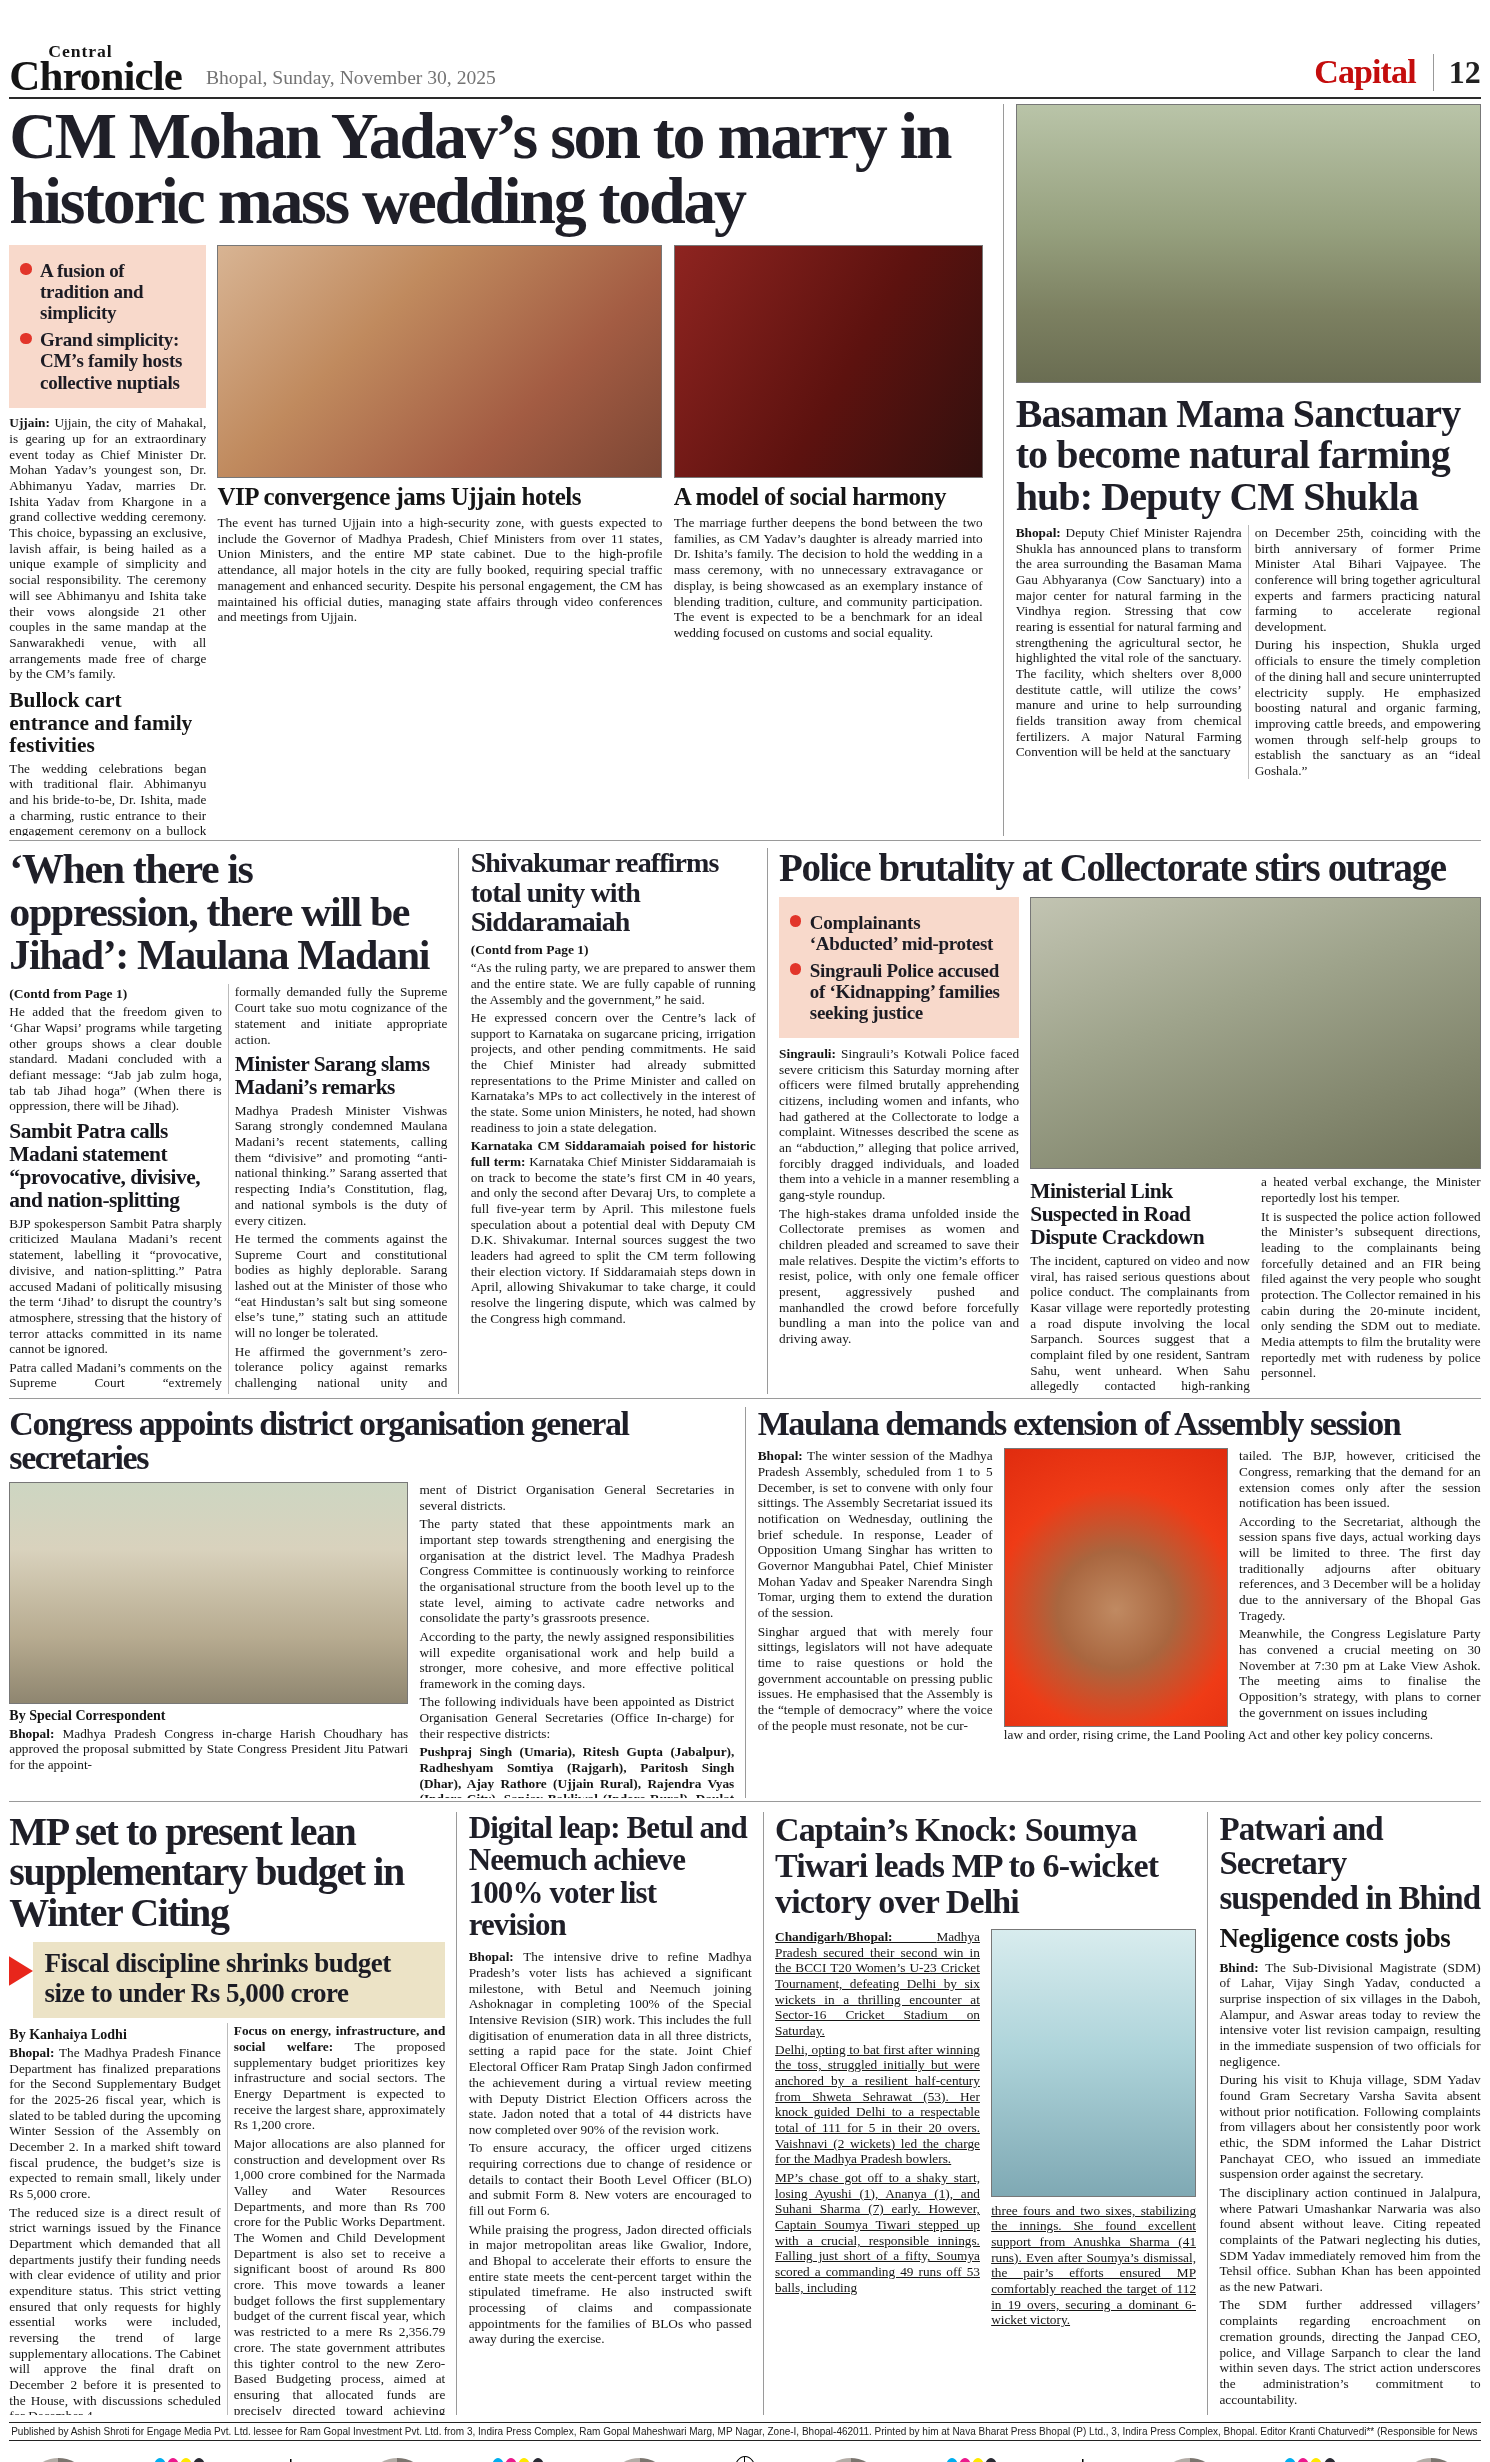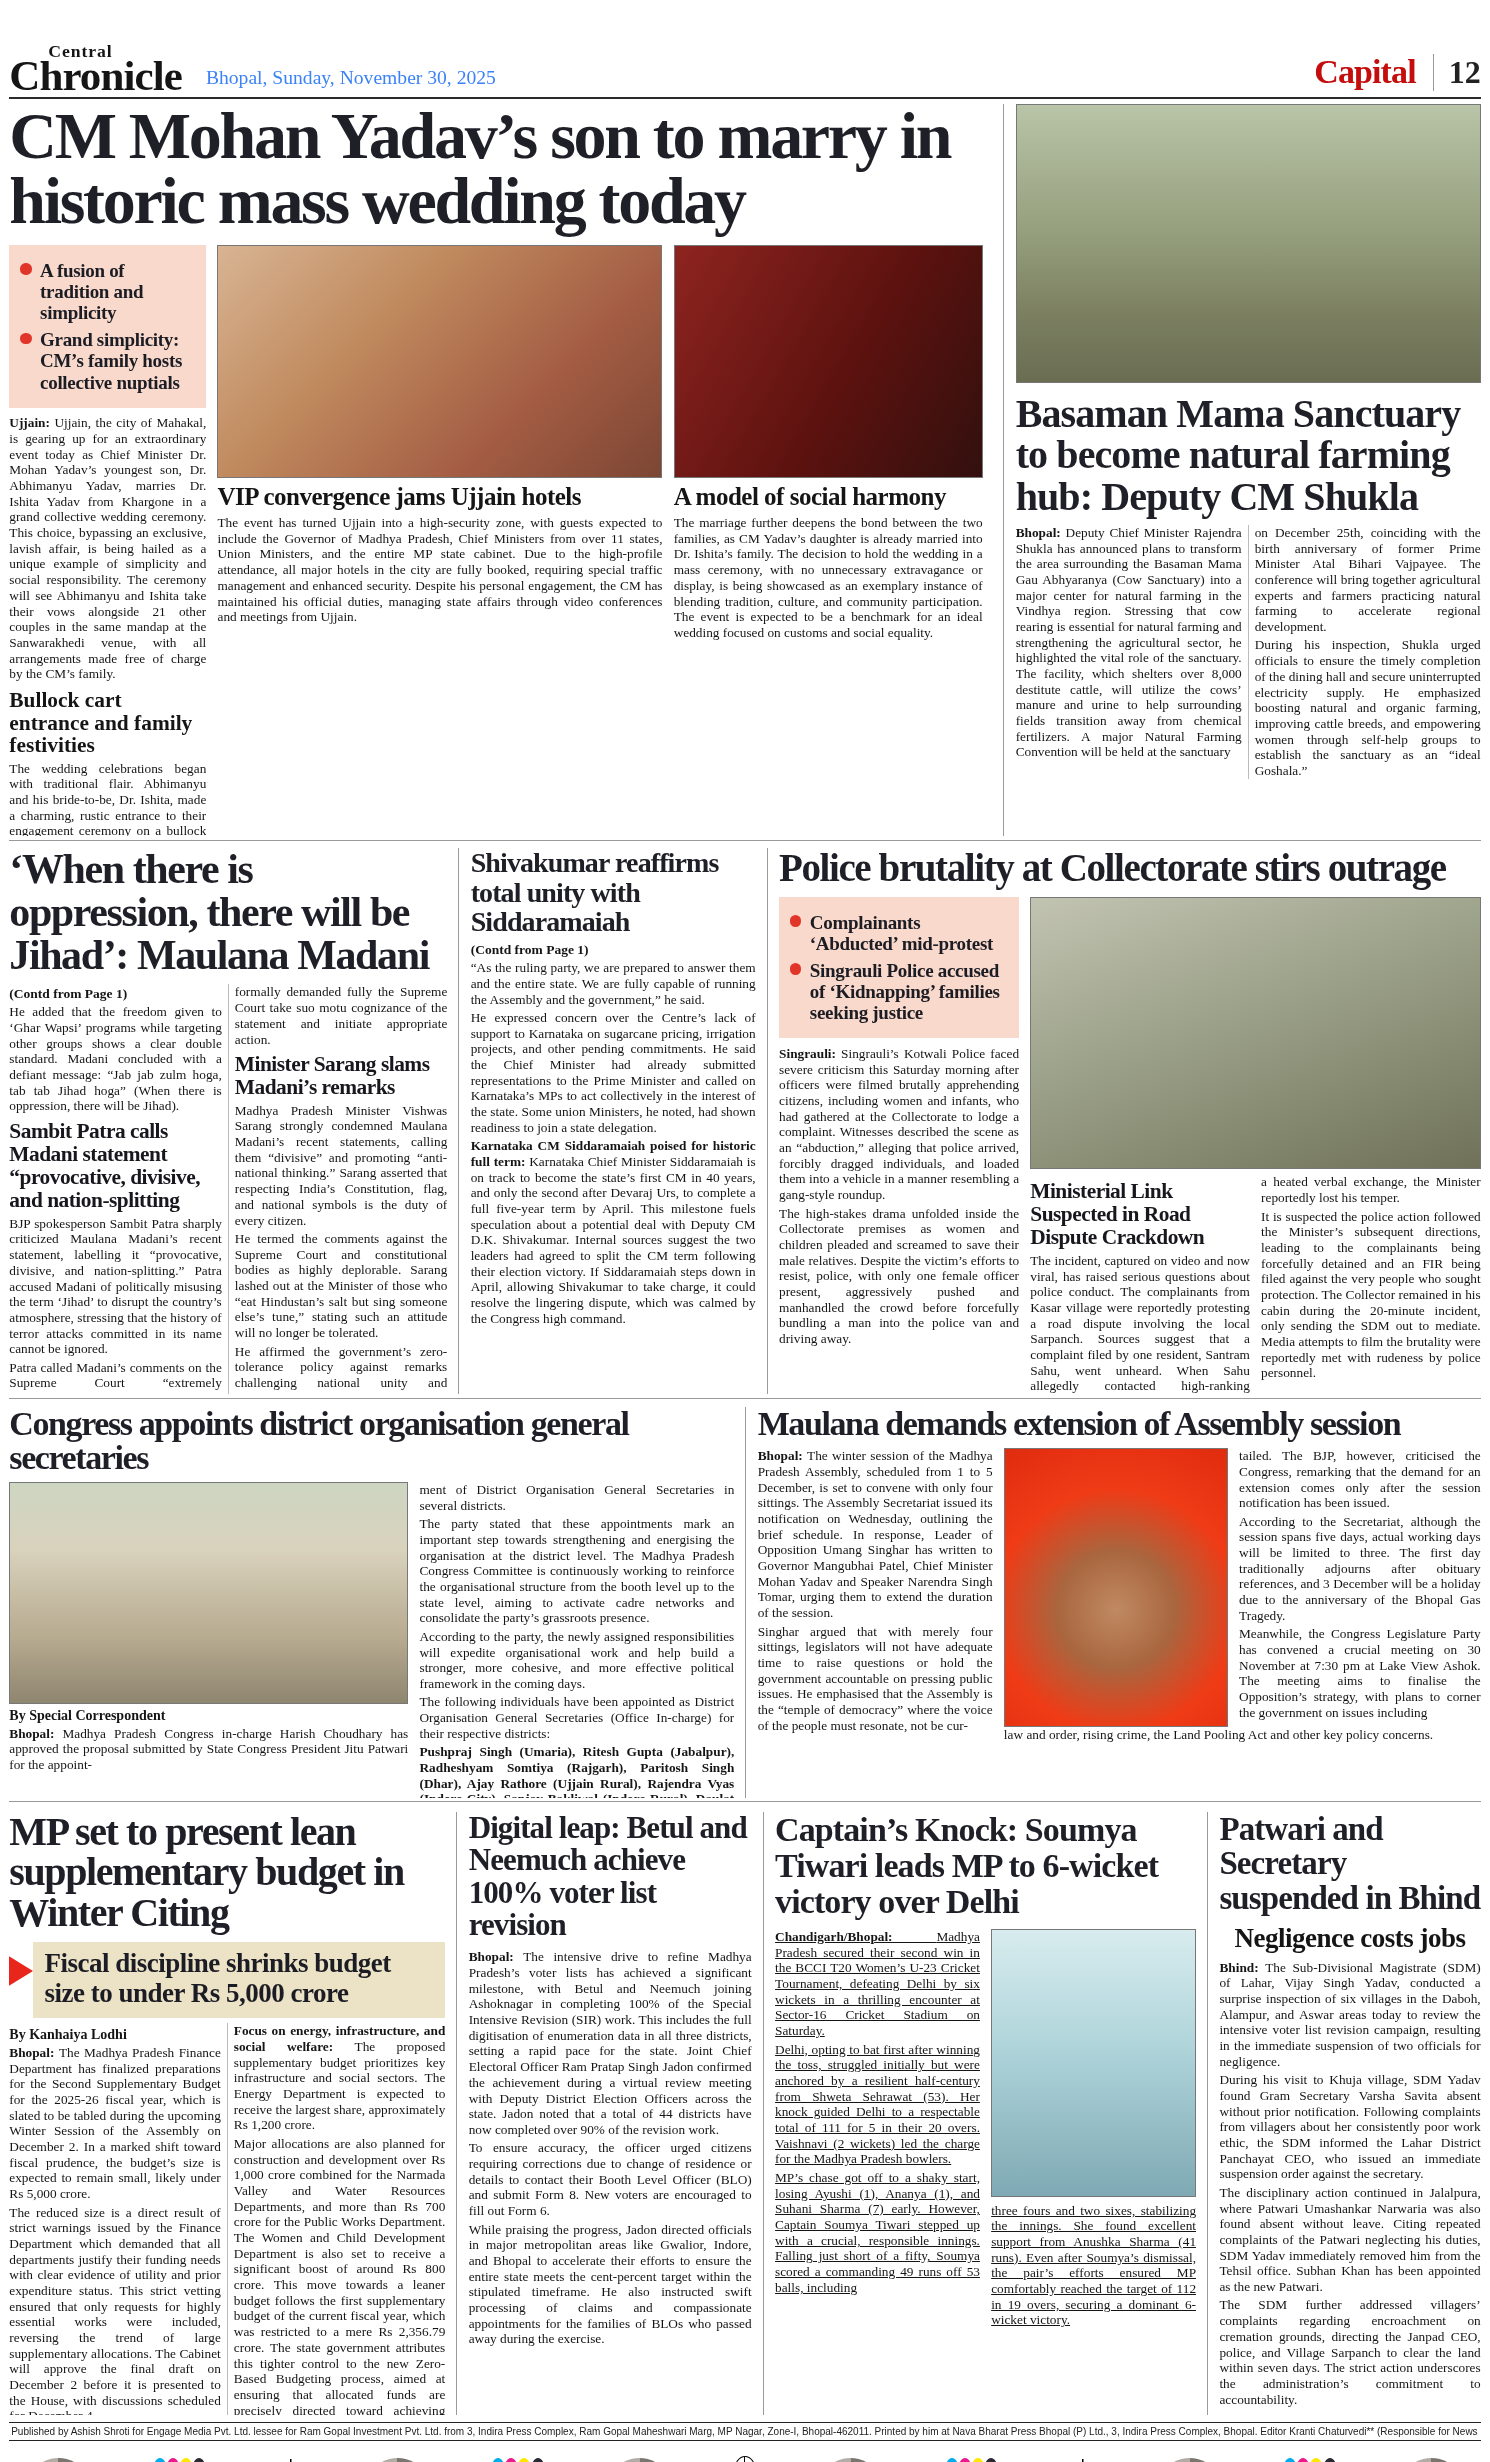--- a/index.html
+++ b/index.html
@@ -3,21 +3,21 @@
 <meta charset="utf-8">
 <style>
   html,body{margin:0;padding:0;background:#fff;}
   body{width:1490px;font-family:"Liberation Serif", serif;color:#151515;}
   .page{padding:32px 9.3px 0;box-sizing:border-box;}
   
   .masthead{display:flex;align-items:flex-end;border-bottom:2.8px solid #2a2a2a;padding-bottom:3.7px;height:61px;}
   .logo{display:flex;flex-direction:column;line-height:0.8;margin-right:24px;}
   .logo .small{font-size:17.7px;font-weight:bold;letter-spacing:0.9px;margin-left:39px;}
   .logo .big{font-size:43px;font-weight:bold;letter-spacing:-0.9px;}
-  .dateline{font-size:19.6px;color:#3b82f6;padding-bottom:3.7px;}
+  .dateline{font-size:19.6px;color:#737373;padding-bottom:3.7px;}
   .mast-right{margin-left:auto;display:flex;align-items:flex-end;gap:17px;padding-bottom:1.9px;}
   .section-name{color:#c40d0d;font-weight:bold;font-size:34px;letter-spacing:-0.9px;}
   .page-num{font-size:32px;font-weight:bold;color:#222;border-left:0.9px solid #999;padding-left:15px;}
   
   .hl{font-weight:bold;color:#1f1f28;line-height:1.0;letter-spacing:-0.9px;margin:0;}
   .body-p{font-size:13.3px;line-height:1.18;text-align:justify;margin:0 0 2.8px;}
   .body-p .lead{font-weight:bold;}
   .subhead{font-weight:bold;font-size:21.4px;line-height:1.08;letter-spacing:-0.5px;margin:5.6px 0 3.7px;color:#17171d;}
   .contd{font-weight:bold;font-size:13.5px;margin:1.9px 0;}
   .byline{font-weight:bold;font-size:14px;margin:3.7px 0 1.9px;}
@@ -83,21 +83,21 @@
   .budget{width:436px;}
   .budget-hl{font-size:40px;letter-spacing:-1.4px;line-height:1.02;}
   .digital{width:283px;padding:0 11.2px;border-left:0.9px solid #9a9a9a;border-right:0.9px solid #9a9a9a;margin-left:11.2px;}
   .digital-hl{font-size:31px;line-height:1.05;margin-bottom:7.5px;}
   .cricket{width:421px;padding:0 11.2px 0 0;margin-left:11.2px;}
   .cricket-hl{font-size:34px;line-height:1.06;letter-spacing:-0.9px;margin-bottom:9.3px;}
   .cricket-body{display:flex;gap:11.2px;}
   .cricket-body > div{flex:1;text-decoration:underline;}
   .bhind{flex:1;padding-left:11.2px;border-left:0.9px solid #9a9a9a;}
   .bhind-hl{font-size:33px;line-height:1.05;letter-spacing:-0.9px;}
-  .bhind-sub{font-weight:bold;font-size:27px;margin:7.5px 0 5.6px;letter-spacing:-0.5px;text-align:center;}
+  .bhind-sub{font-weight:bold;font-size:27px;margin:7.5px 0 5.6px;letter-spacing:-0.5px;}
   
   .pub-line{border-top:1.4px solid #222;border-bottom:1.4px solid #222;font-family:"Liberation Sans",sans-serif;font-size:10px;padding:2.8px 1.9px;margin-top:7.5px;white-space:nowrap;overflow:hidden;color:#222;}
   .marks{display:flex;justify-content:space-between;align-items:center;padding:15px 28px 17px;}
   .gray-oval{width:43px;height:26px;border-radius:50%;background:linear-gradient(90deg,#b4ada7 50%,#7b756f 50%);}
   .cmyk{display:flex;}
   .cmyk span{width:14px;height:25px;border-radius:50%;margin-left:-0.9px;}
   .c1{background:#00aeef;} .c2{background:#ec1a8d;} .c3{background:#ffe800;} .c4{background:#2a2a33;}
   .crop-cross{width:24px;height:24px;background:linear-gradient(#000,#000) center/100% 1.5px no-repeat, linear-gradient(#000,#000) center/1.5px 100% no-repeat;}
   .reg-target{width:20.5px;height:28px;border:1.3px solid #000;border-radius:50%;background:linear-gradient(#000,#000) center/100% 1.3px no-repeat, linear-gradient(#000,#000) center/1.3px 100% no-repeat;}
 </style>

